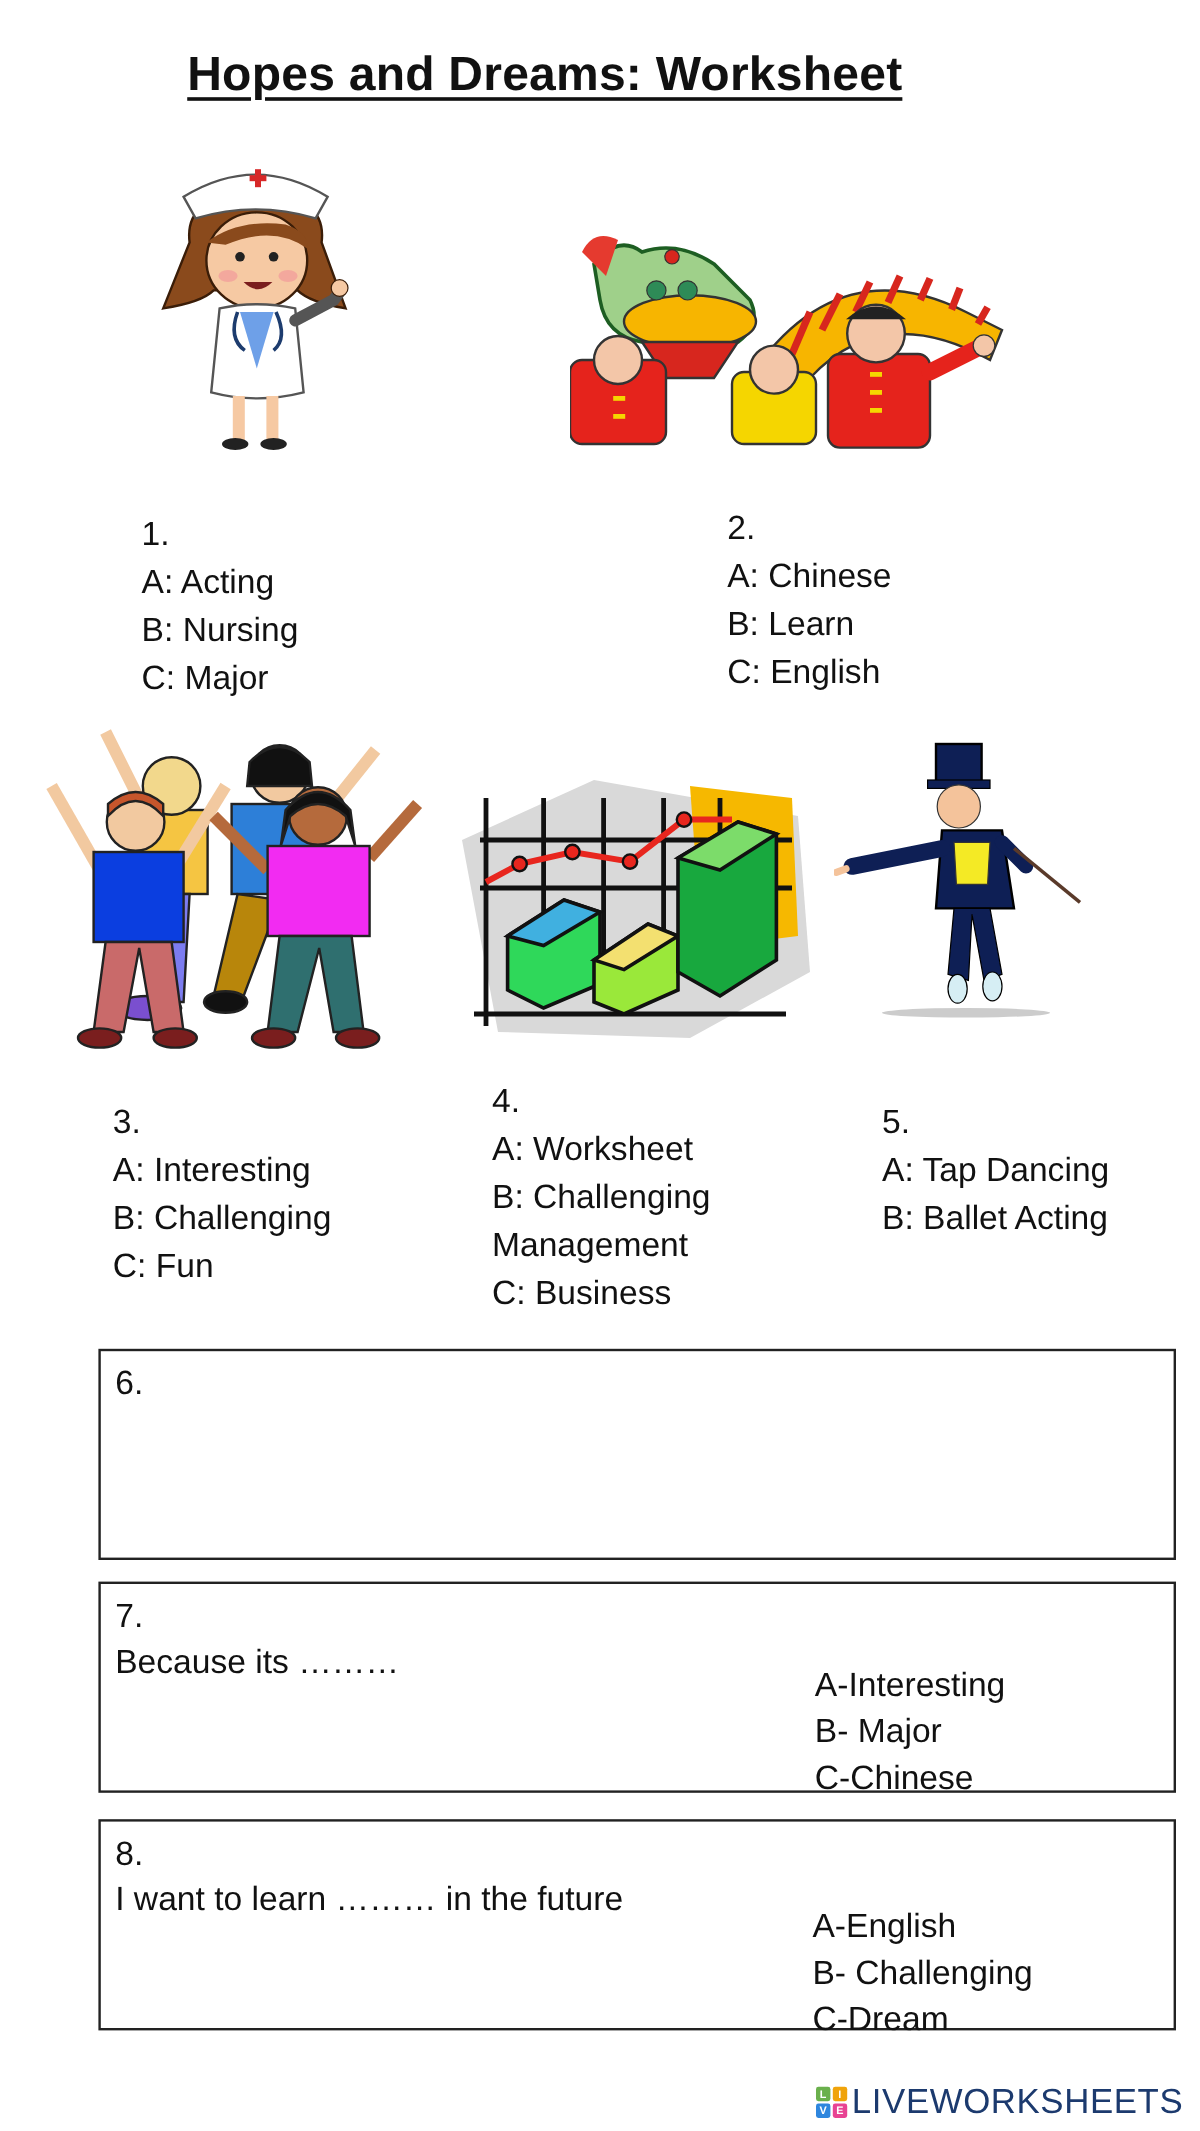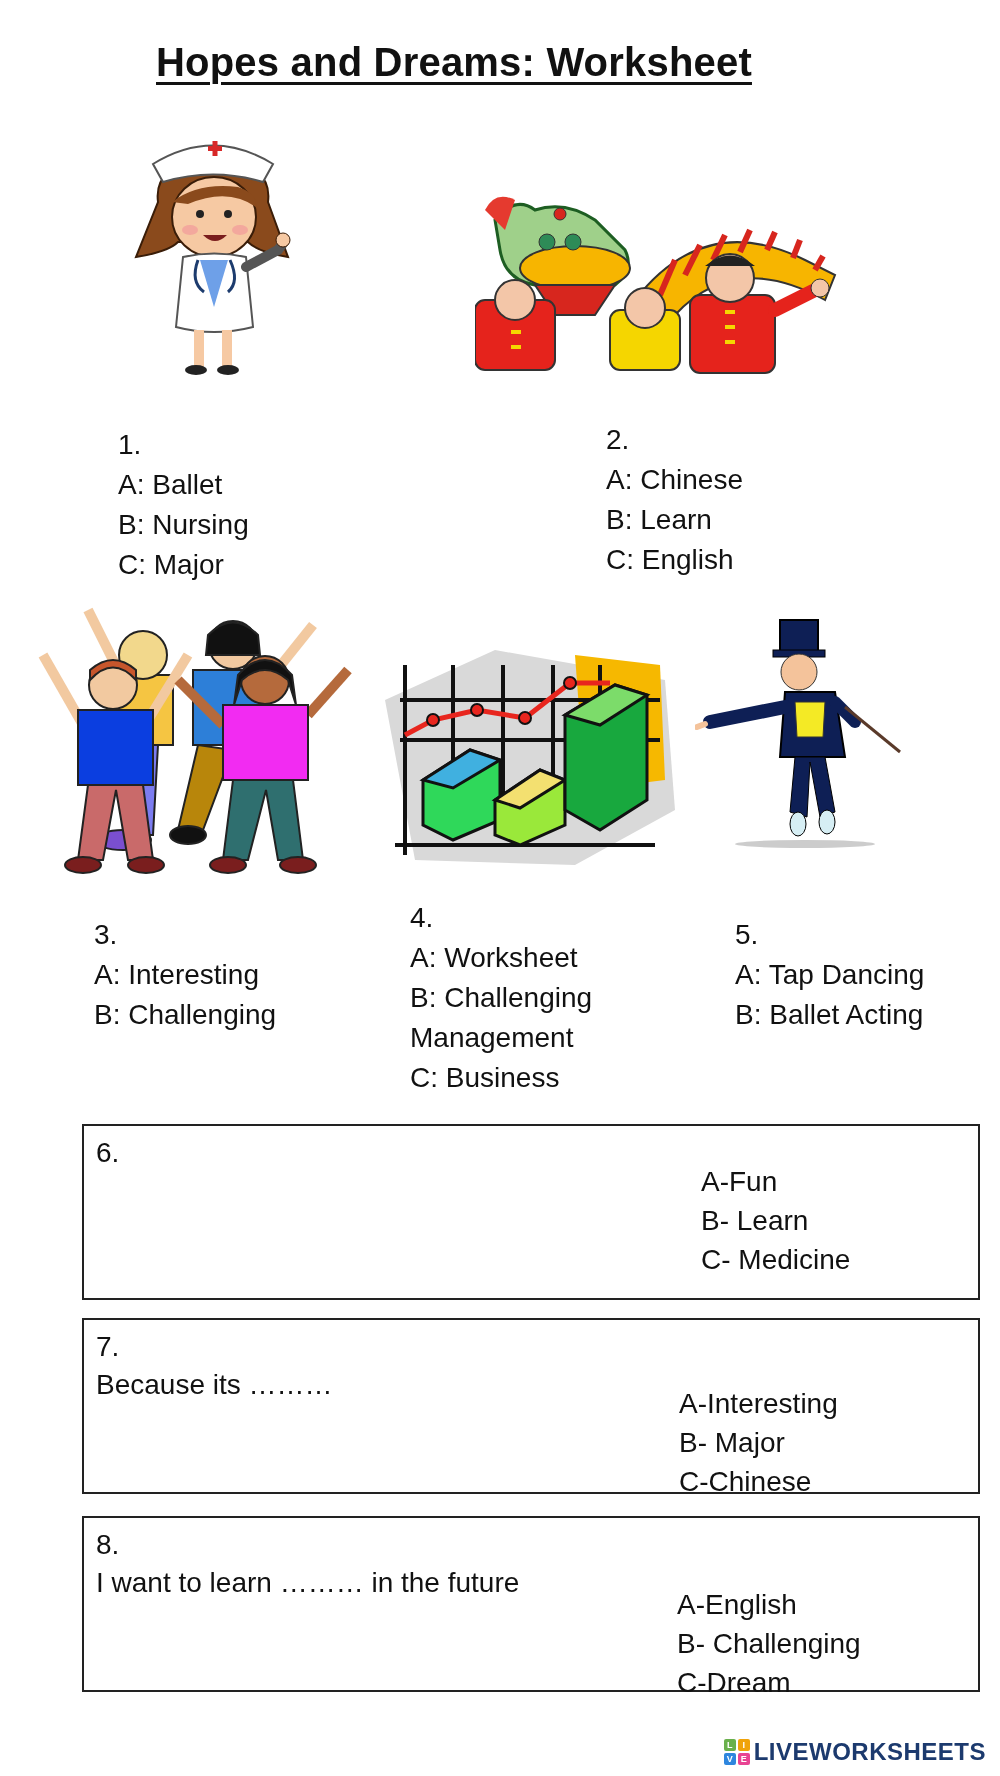--- a/index.html
+++ b/index.html
@@ -11,21 +11,21 @@
   .q { font-size:28px; line-height:40px; }
   .q div { white-space:nowrap; }
   .box { border:2px solid #222; box-sizing:border-box; left:82px; width:898px; }
   .box .num { position:absolute; left:12px; top:8px; font-size:28px; line-height:38px; }
   .box .stem { position:absolute; left:12px; top:46px; font-size:28px; line-height:38px; white-space:nowrap; }
   .box .opts { position:absolute; font-size:28px; line-height:39px; }
   .box .opts div { white-space:nowrap; }
   .logo { right:14px; top:1736px; height:32px; display:flex; align-items:center; }
   .logo .tiles { display:grid; grid-template-columns:12px 12px; grid-template-rows:12px 12px; gap:2px; margin-right:4px; }
   .logo .tiles span { display:flex; align-items:center; justify-content:center; font-size:9px; color:#fff; font-weight:bold; border-radius:2px; }
-  .logo .word { font-size:24px; font-weight:bold; color:#1c3a6e; letter-spacing:0.5px;text-align:center; }
+  .logo .word { font-size:29px; font-weight:normal; color:#1c3a6e; letter-spacing:0.5px;text-align:center; }
   svg { display:block; }
 </style>
 </head>
 <body>
 
 <div class="abs title">Hopes and Dreams: Worksheet</div>
 
 <div class="abs" style="left:128px;top:132px;width:170px;height:245px;">
   <svg width="170" height="245" viewBox="0 0 170 245">
 
@@ -94,21 +94,21 @@
         <rect x="250" y="135" width="10" height="4"></rect>
         <rect x="250" y="150" width="10" height="4"></rect>
         <rect x="36" y="140" width="10" height="4"></rect>
         <rect x="36" y="155" width="10" height="4"></rect>
       </g>
   </svg>
 </div>
 
 <div class="abs q" style="left:118px;top:425px;">
   <div>1.</div>
-  <div>A: Ballet</div>
+  <div>A: Acting</div>
   <div>B: Nursing</div>
   <div>C: Major</div>
 </div>
 
 <div class="abs q" style="left:606px;top:420px;">
   <div>2.</div>
   <div>A: Chinese</div>
   <div>B: Learn</div>
   <div>C: English</div>
 </div>
@@ -198,43 +198,39 @@
     <path d="M100 145 L95 200 L112 205 L115 150 L125 205 L140 200 L130 145 Z" fill="#0e1f55" stroke="#000"></path>
     <ellipse cx="103" cy="212" rx="8" ry="12" fill="#d6eef4" stroke="#000"></ellipse>
     <ellipse cx="132" cy="210" rx="8" ry="12" fill="#d6eef4" stroke="#000"></ellipse>
   </svg>
 </div>
 
 <div class="abs q" style="left:94px;top:915px;">
   <div>3.</div>
   <div>A: Interesting</div>
   <div>B: Challenging</div>
+  <div>C: Fun</div>
 </div>
 
 <div class="abs q" style="left:410px;top:898px;">
   <div>4.</div>
   <div>A: Worksheet</div>
   <div>B: Challenging</div>
   <div>Management</div>
   <div>C: Business</div>
 </div>
 
 <div class="abs q" style="left:735px;top:915px;">
   <div>5.</div>
   <div>A: Tap Dancing</div>
   <div>B: Ballet Acting</div>
 </div>
 
 <div class="abs box" style="top:1124px;height:176px;">
   <div class="num">6.</div>
-  <div class="opts" style="left:617px;top:36px;">
-    <div>A-Fun</div>
-    <div>B- Learn</div>
-    <div>C- Medicine</div>
-  </div>
 </div>
 
 <div class="abs box" style="top:1318px;height:176px;">
   <div class="num">7.</div>
   <div class="stem">Because its ………</div>
   <div class="opts" style="left:595px;top:40px;margin-top:24px;">
     <div>A-Interesting</div>
     <div>B- Major</div>
     <div>C-Chinese</div>
   </div>

